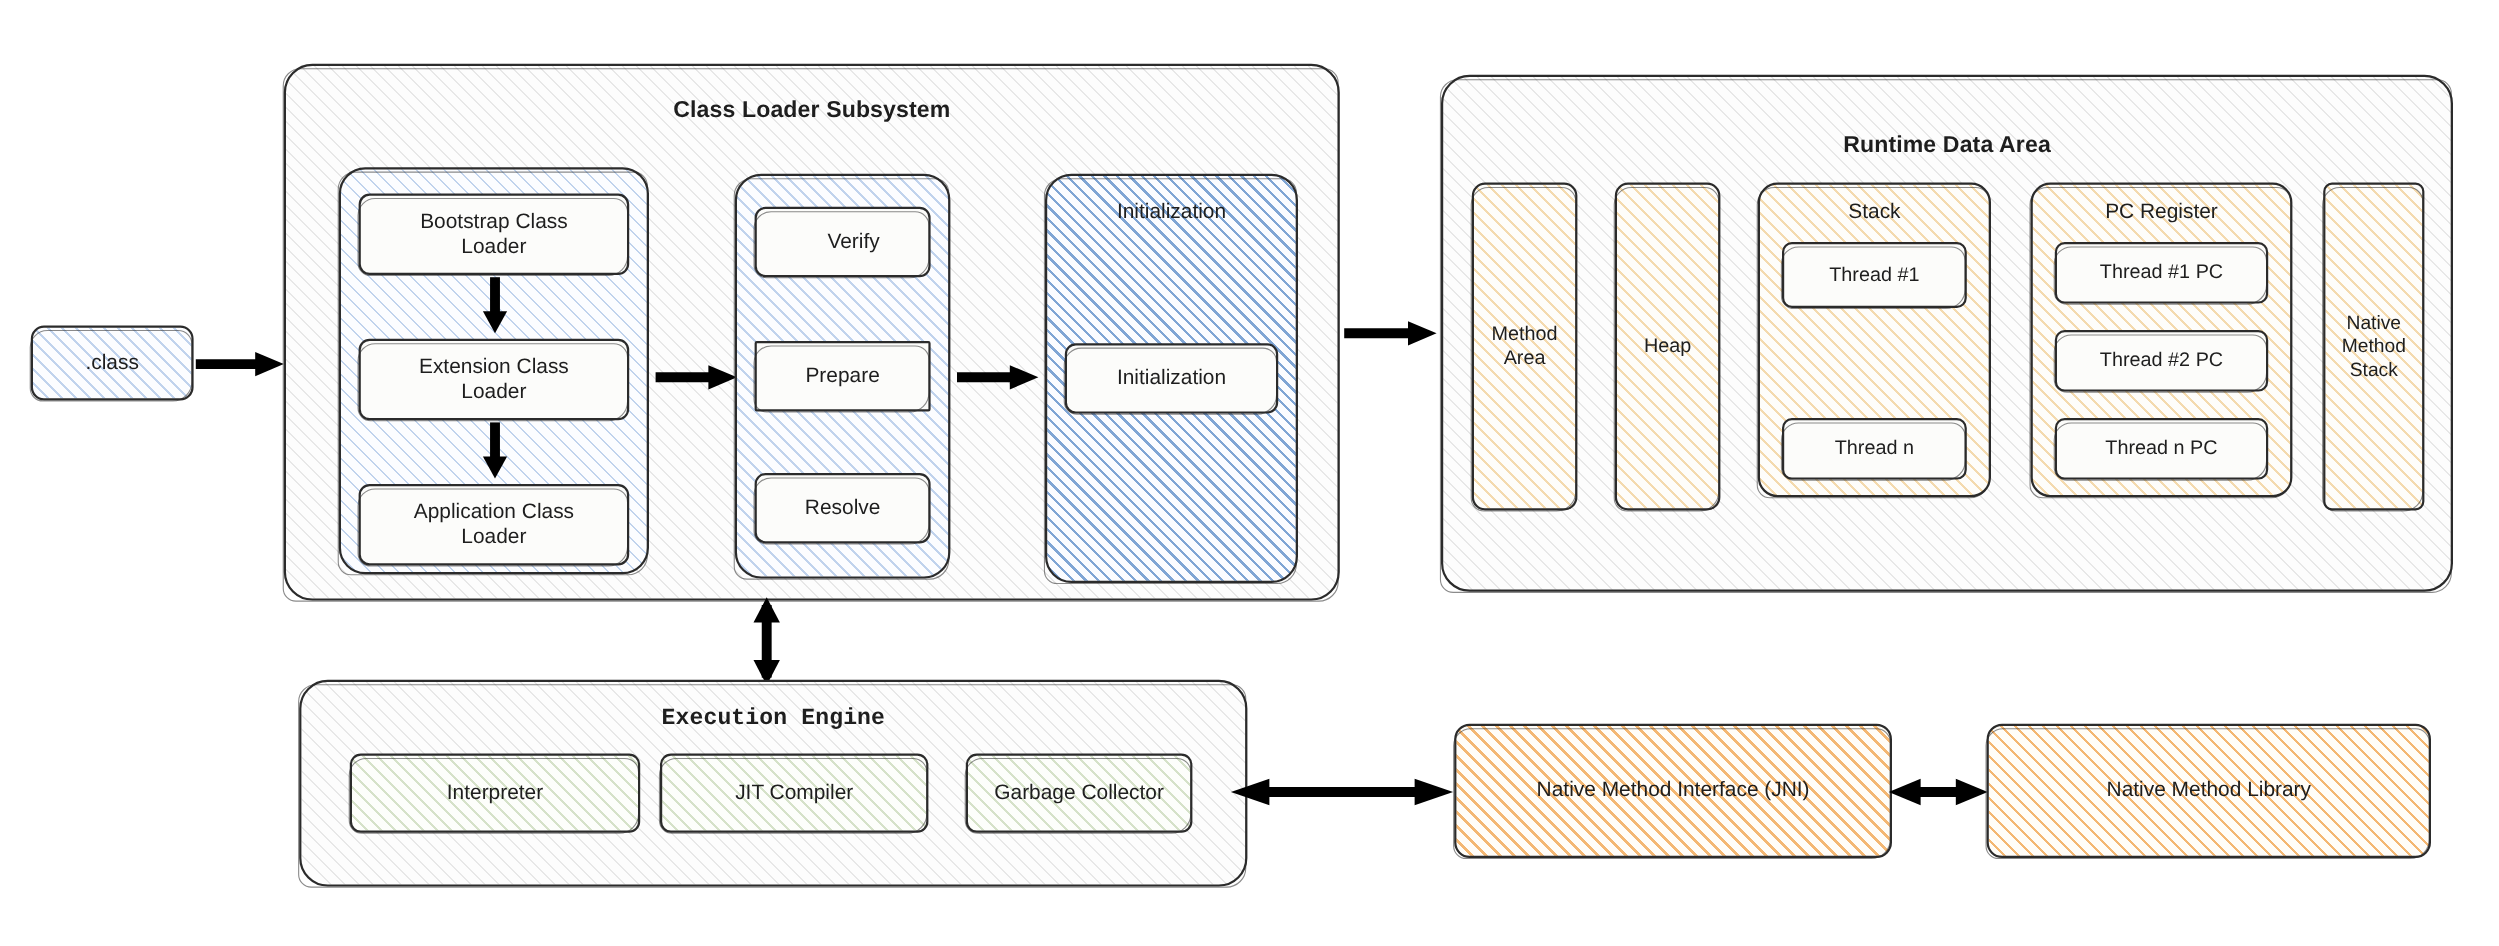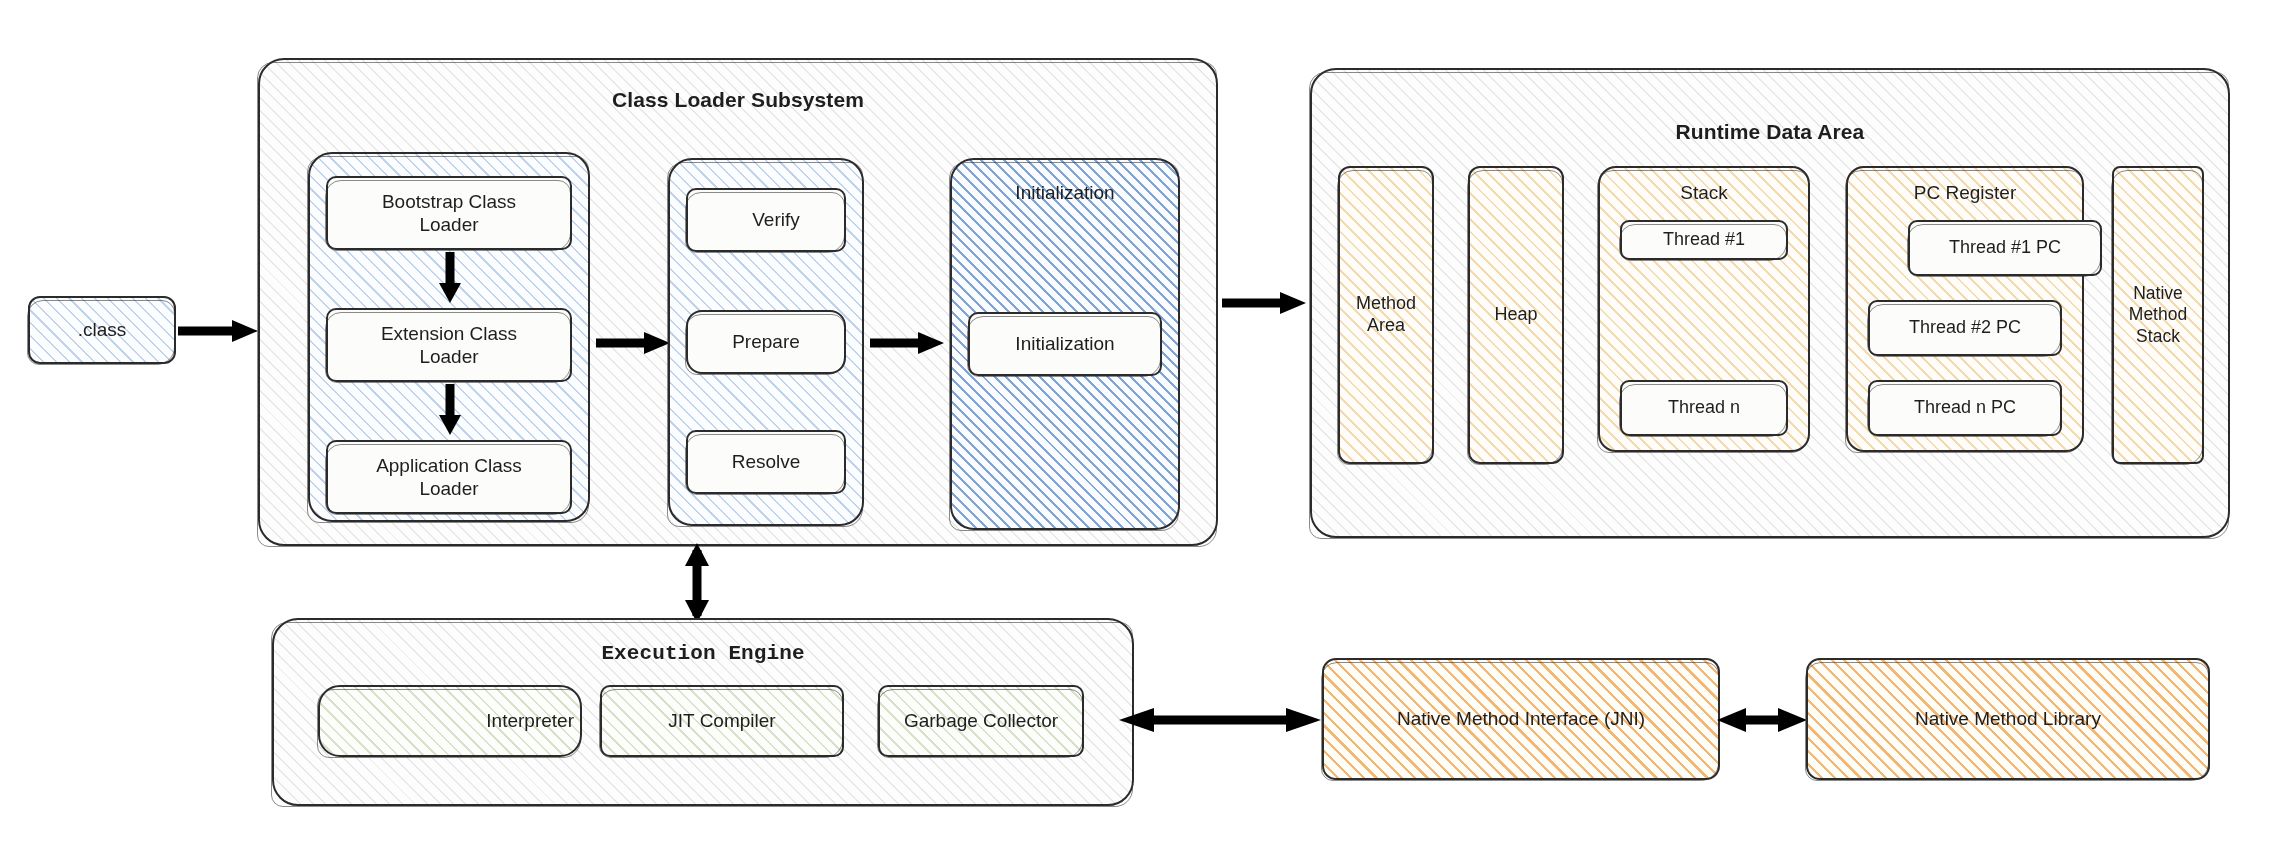--- a/index.html
+++ b/index.html
@@ -137,21 +137,21 @@
       <line x1="0" y1="13" x2="52" y2="13" stroke="#000" stroke-width="9"></line>
       <polygon points="48,2 74,13 48,24" fill="#000"></polygon>
     </svg>
   </div>
 
   <div class="rbox h-blue" style="left:668px;top:158px;width:196px;height:368px;border-radius:24px;"></div>
 
   <div class="rbox h-white" style="left:686px;top:188px;width:160px;height:64px;border-radius:10px;padding-left:20px;">
     <span class="lbl">Verify</span>
   </div>
-  <div class="rbox h-white" style="left:686px;top:310px;width:160px;height:64px;border-radius:16px;">
+  <div class="rbox h-white" style="left:686px;top:310px;width:160px;height:64px;border-radius:2px;">
     <span class="lbl">Prepare</span>
   </div>
   <div class="rbox h-white" style="left:686px;top:430px;width:160px;height:64px;border-radius:10px;">
     <span class="lbl">Resolve</span>
   </div>
 
   <div class="arrow" style="left:870px;top:330px;">
     <svg width="76" height="26" viewBox="0 0 76 26">
       <line x1="0" y1="13" x2="52" y2="13" stroke="#000" stroke-width="9"></line>
       <polygon points="48,2 74,13 48,24" fill="#000"></polygon>
@@ -180,31 +180,31 @@
     <span class="lbl sm">Method
 Area</span>
   </div>
   <div class="rbox h-orange" style="left:1468px;top:166px;width:96px;height:298px;border-radius:12px;">
     <span class="lbl sm">Heap</span>
   </div>
 
   <div class="rbox h-orange" style="left:1598px;top:166px;width:212px;height:286px;border-radius:18px;align-items:flex-start;">
     <div class="sub-title" style="top:14px;">Stack</div>
   </div>
-  <div class="rbox h-white" style="left:1620px;top:220px;width:168px;height:40px;border-radius:9px;">
+  <div class="rbox h-white" style="left:1620px;top:220px;width:168px;height:60px;border-radius:9px;">
     <span class="lbl sm">Thread #1</span>
   </div>
   <div class="rbox h-white" style="left:1620px;top:380px;width:168px;height:56px;border-radius:9px;justify-content:center;">
     <span class="lbl sm">Thread n</span>
   </div>
 
   <div class="rbox h-orange" style="left:1846px;top:166px;width:238px;height:286px;border-radius:18px;align-items:flex-start;">
     <div class="sub-title" style="top:14px;">PC Register</div>
   </div>
-  <div class="rbox h-white" style="left:1868px;top:220px;width:194px;height:56px;border-radius:9px;margin-left:40px;">
+  <div class="rbox h-white" style="left:1868px;top:220px;width:194px;height:56px;border-radius:9px;">
     <span class="lbl sm">Thread #1 PC</span>
   </div>
   <div class="rbox h-white" style="left:1868px;top:300px;width:194px;height:56px;border-radius:9px;">
     <span class="lbl sm">Thread #2 PC</span>
   </div>
   <div class="rbox h-white" style="left:1868px;top:380px;width:194px;height:56px;border-radius:9px;">
     <span class="lbl sm">Thread n PC</span>
   </div>
 
   <div class="rbox h-orange" style="left:2112px;top:166px;width:92px;height:298px;border-radius:8px;">
@@ -217,21 +217,21 @@
     <svg width="28" height="82" viewBox="0 0 28 82">
       <line x1="14" y1="8" x2="14" y2="74" stroke="#000" stroke-width="9"></line>
       <polygon points="2,24 14,1 26,24" fill="#000"></polygon>
       <polygon points="2,58 14,81 26,58" fill="#000"></polygon>
     </svg>
   </div>
 
   <div class="rbox h-grey" style="left:272px;top:618px;width:862px;height:188px;border-radius:26px;align-items:flex-start;">
     <div class="grp-title" style="top:22px;font-family:Liberation Mono, monospace;">Execution Engine</div>
   </div>
-  <div class="rbox h-green" style="left:318px;top:685px;width:264px;height:72px;border-radius:22px;justify-content:flex-end;">
+  <div class="rbox h-green" style="left:318px;top:685px;width:264px;height:72px;border-radius:10px;">
     <span class="lbl">Interpreter</span>
   </div>
   <div class="rbox h-green" style="left:600px;top:685px;width:244px;height:72px;border-radius:10px;">
     <span class="lbl">JIT Compiler</span>
   </div>
   <div class="rbox h-green" style="left:878px;top:685px;width:206px;height:72px;border-radius:10px;">
     <span class="lbl">Garbage Collector</span>
   </div>
 
   <div class="arrow" style="left:1118px;top:706px;">

